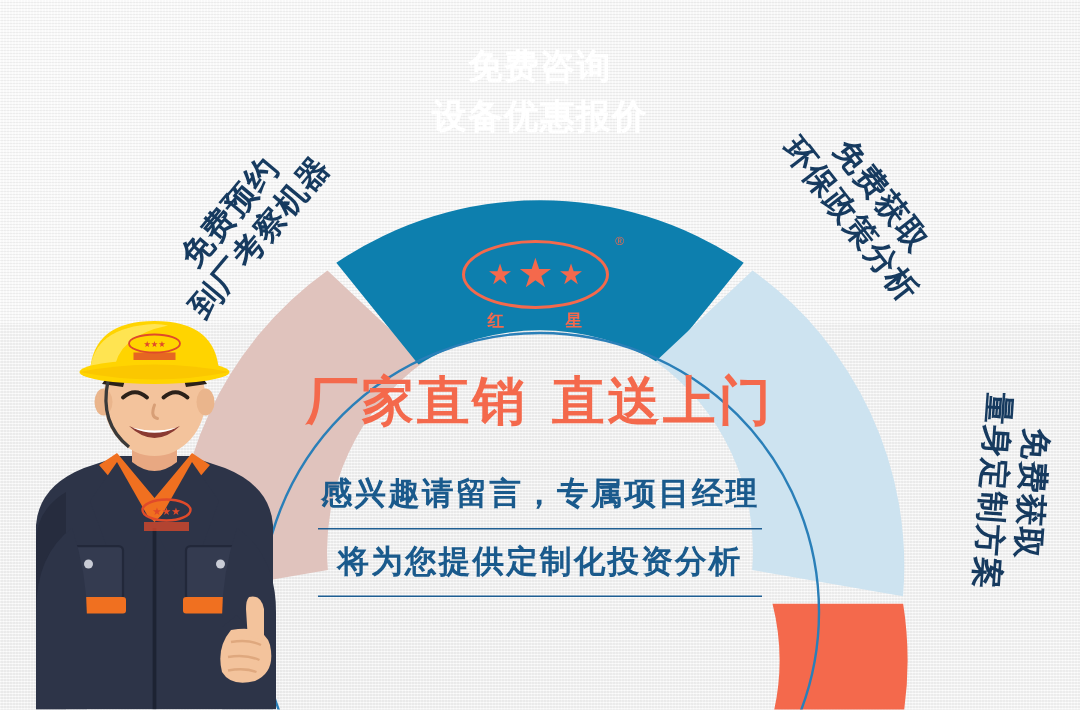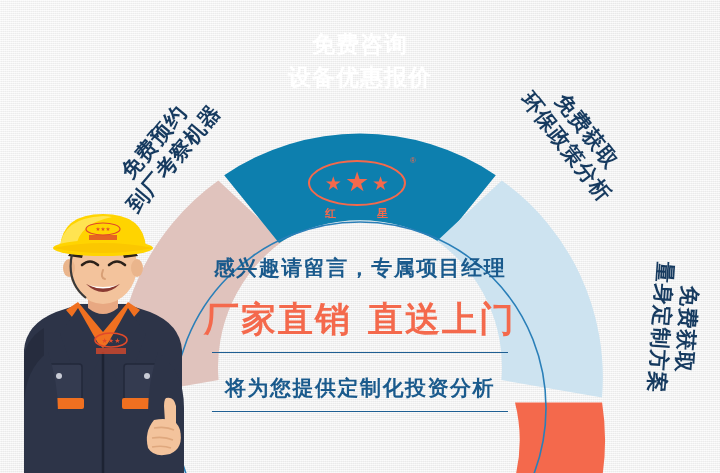--- a/index.html
+++ b/index.html
@@ -84,21 +84,21 @@
     color:#f4694c;
     font-size:35px;font-weight:bold;letter-spacing:2px;
     white-space:nowrap;
   }
   #headline .gap{display:inline-block;width:16px;}
   #sub1,#sub2{
     color:#1a5a8c;font-size:21px;font-weight:bold;letter-spacing:1.5px;
     white-space:nowrap;
   }
   #sub1{margin-top:24px;}
-  #sub2{margin-top:21px;}
+  #sub2{margin-top:7px;}
   .rule{
     width:296px;height:0;margin:9px auto 0 auto;
     border-top:1.6px solid #1f5f93;
   }
   
   #worker{position:absolute;left:8px;top:212px;width:205px;height:261px;}
   #worker svg{display:block;}
 </style>
 </head>
 <body>
@@ -153,25 +153,25 @@
         <span>★</span>
         <span>★</span>
       </div>
       <div class="reg">®</div>
       <div class="name">
         <span>红</span>
         <span>星</span>
       </div>
     </div>
 
-    <div id="sub1" style="color: rgb(26, 90, 140);">感兴趣请留言，专属项目经理</div>
-
     <div id="headline" style="color: rgb(244, 105, 76);">
       <span>厂家直销</span><span class="gap"></span><span>直送上门</span>
     </div>
+
+    <div id="sub1" style="color: rgb(26, 90, 140);">感兴趣请留言，专属项目经理</div>
     <div class="rule"></div>
     <div id="sub2" style="color: rgb(26, 90, 140);">将为您提供定制化投资分析</div>
     <div class="rule"></div>
   </div>
 
   <div id="worker">
     <svg width="205" height="261" viewBox="0 0 205 261">
 
       <path d="M16 261 L16 138 Q18 112 48 100 L72 92 L118 92 L142 100 Q172 112 174 138 L174 261 Z" fill="#2d3448"></path>
       <path d="M16 261 L16 150 Q16 128 36 116 L36 261 Z" fill="#262c3e"></path>

